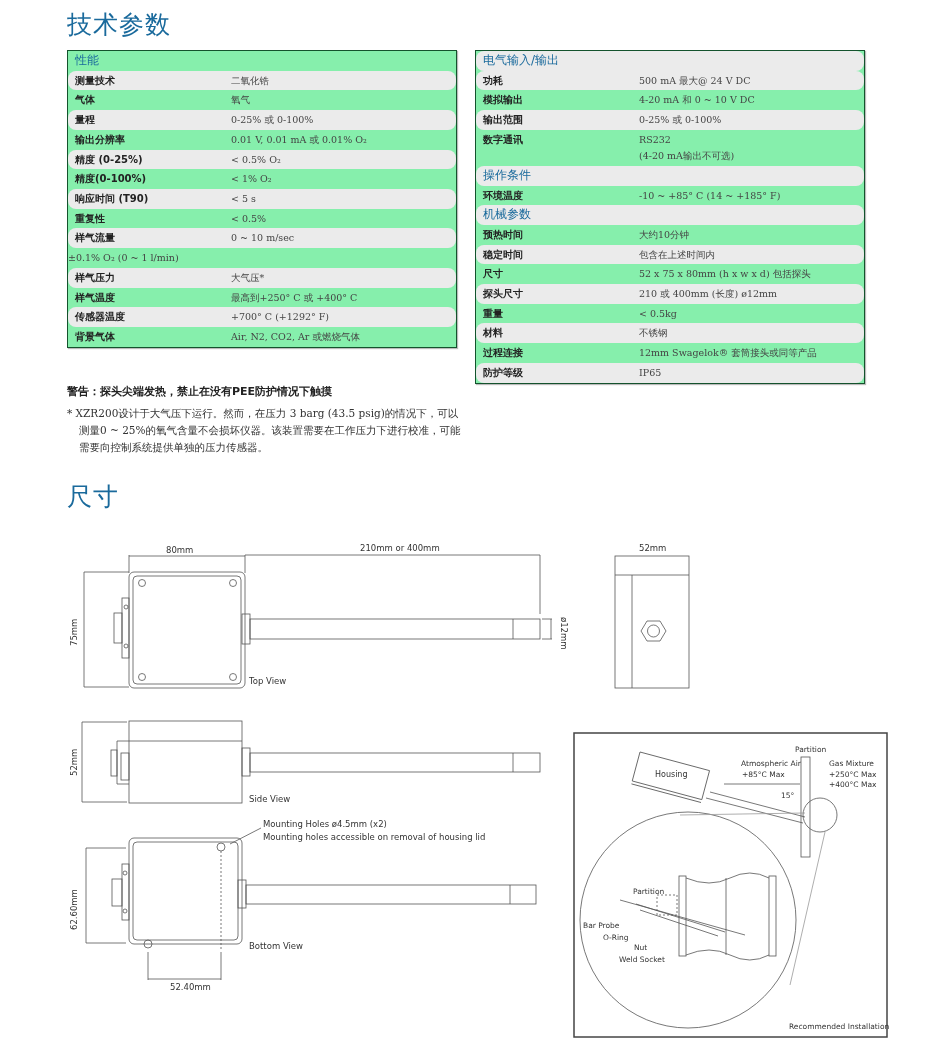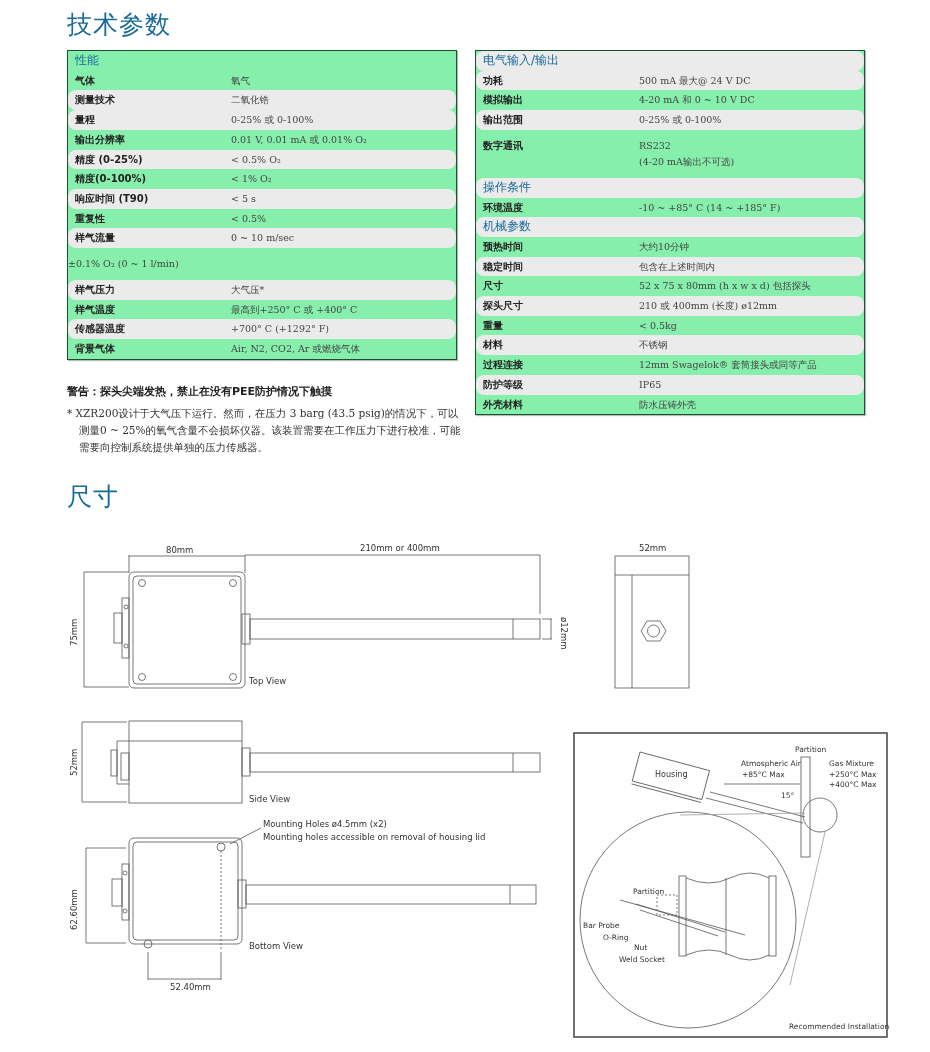--- a/index.html
+++ b/index.html
@@ -5,43 +5,43 @@
   html,body{margin:0;padding:0;background:#fff;}
   body{width:930px;height:1052px;position:relative;overflow:hidden;font-family:"DejaVu Sans","Liberation Sans",sans-serif;color:#222;}
   .h1{position:absolute;font-size:25px;color:#1a6a9c;font-family:"DejaVu Sans",sans-serif;letter-spacing:1px;}
   .tbl{position:absolute;border:1px solid #14532d;background:#86efac;box-shadow:1px 1px 1px #bbb;}
   .row{display:flex;font-size:10px;line-height:19.7px;}
   .row .k{width:156px;padding-left:7px;font-weight:bold;color:#222;}
   .row .v{flex:1;font-family:"DejaVu Serif",serif;color:#444;font-size:9.5px;}
   .row.g{background:#ebebeb;border-radius:8px;}
   .row.sec{font-size:12px;color:#1a6a9c;font-weight:normal;}
   .row.sec .k{font-weight:normal;color:#1a6a9c;}
-  .row.tall{line-height:16px;padding:8px 0;}
+  .row.tall{line-height:16px;padding:2px 0;}
   .note{position:absolute;left:67px;top:384px;width:400px;}
   .note .w{font-size:11px;font-weight:bold;color:#222;margin-bottom:6px;}
   .note .p{font-size:10.5px;font-family:"DejaVu Serif",serif;color:#333;line-height:17px;padding-left:12px;text-indent:-12px;}
   svg text{font-family:"DejaVu Sans",sans-serif;fill:#333;}
 </style>
 </head>
 <body>
 
 <div class="h1" style="left:67px;top:8px;">技术参数</div>
 
 <div class="tbl" style="left:67px;top:50px;width:388px;">
   <div class="row sec">
       <span class="k">性能</span>
     </div>
   <div id="perf-rows">
+      <div class="row g">
+        <span class="k">测量技术</span>
+        <span class="v">二氧化锆</span>
+      </div>
       <div class="row">
         <span class="k">气体</span>
         <span class="v">氧气</span>
-      </div>
-      <div class="row g">
-        <span class="k">测量技术</span>
-        <span class="v">二氧化锆</span>
       </div>
       <div class="row g">
         <span class="k">量程</span>
         <span class="v">0-25% 或 0-100%</span>
       </div>
       <div class="row">
         <span class="k">输出分辨率</span>
         <span class="v">0.01 V, 0.01 mA 或 0.01% O₂</span>
       </div>
       <div class="row g">
@@ -148,24 +148,20 @@
         <span class="k">材料</span>
         <span class="v">不锈钢</span>
       </div>
       <div class="row">
         <span class="k">过程连接</span>
         <span class="v">12mm Swagelok® 套筒接头或同等产品</span>
       </div>
       <div class="row g">
         <span class="k">防护等级</span>
         <span class="v">IP65</span>
-      </div>
-      <div class="row">
-        <span class="k">外壳材料</span>
-        <span class="v">防水压铸外壳</span>
       </div>
     </div>
 </div>
 
 <div class="note">
   <div class="w">警告：探头尖端发热，禁止在没有PEE防护情况下触摸</div>
   <div class="p">* XZR200设计于大气压下运行。然而，在压力 3 barg (43.5 psig)的情况下，可以测量0 ~ 25%的氧气含量不会损坏仪器。该装置需要在工作压力下进行校准，可能需要向控制系统提供单独的压力传感器。</div>
 </div>
 
 <div class="h1" style="left:67px;top:480px;">尺寸</div>

